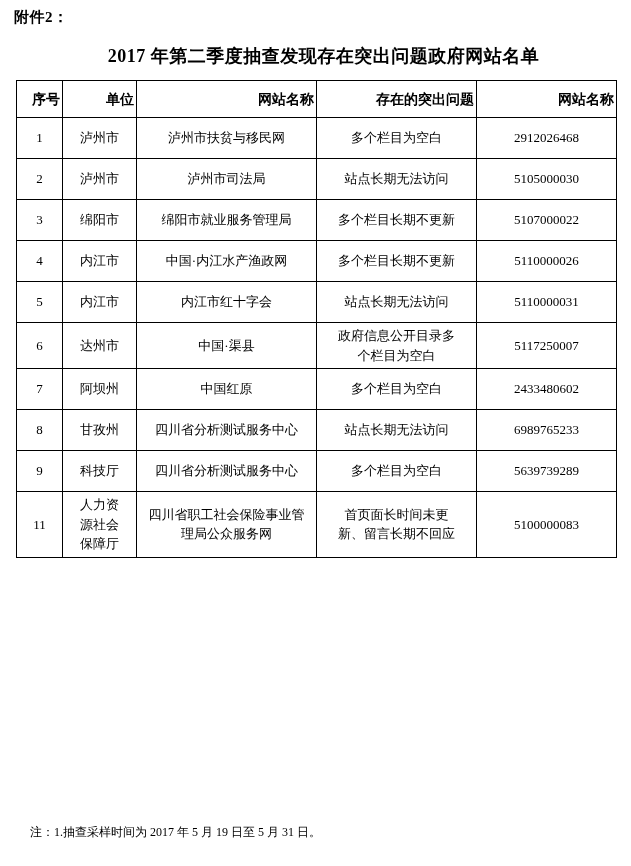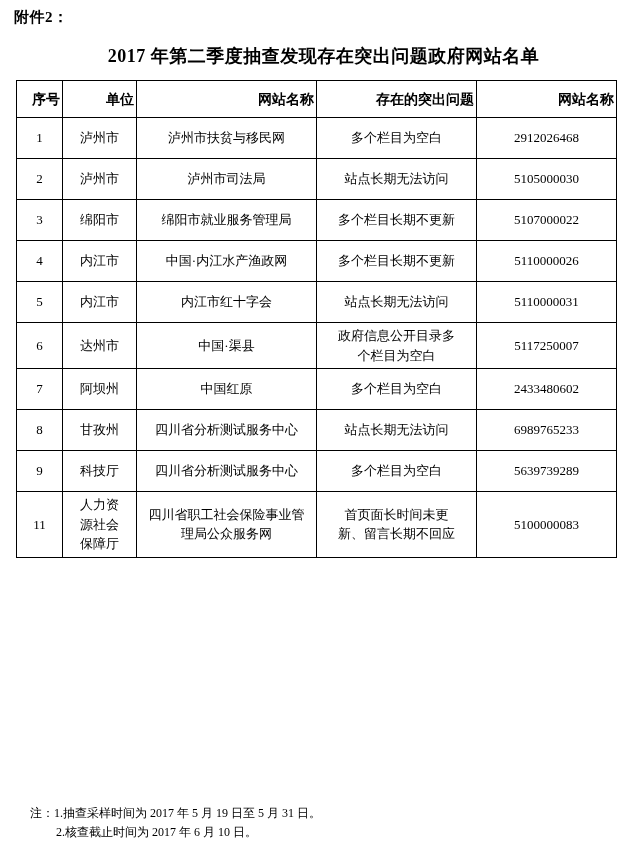--- a/index.html
+++ b/index.html
@@ -292,16 +292,15 @@
           <td>
               <span class="cell-wrap">5100000083</span>
             </td>
         </tr>
       </tbody>
     </table>
   </div>
 
   <div class="notes">
     <div>注：1.抽查采样时间为 2017 年 5 月 19 日至 5 月 31 日。</div>
-    <div style="padding-left:26px;">2.核查截止时间为 2017 年 6 月 10 日。</div>
   </div>
 
 </div>
 
 </body></html>

